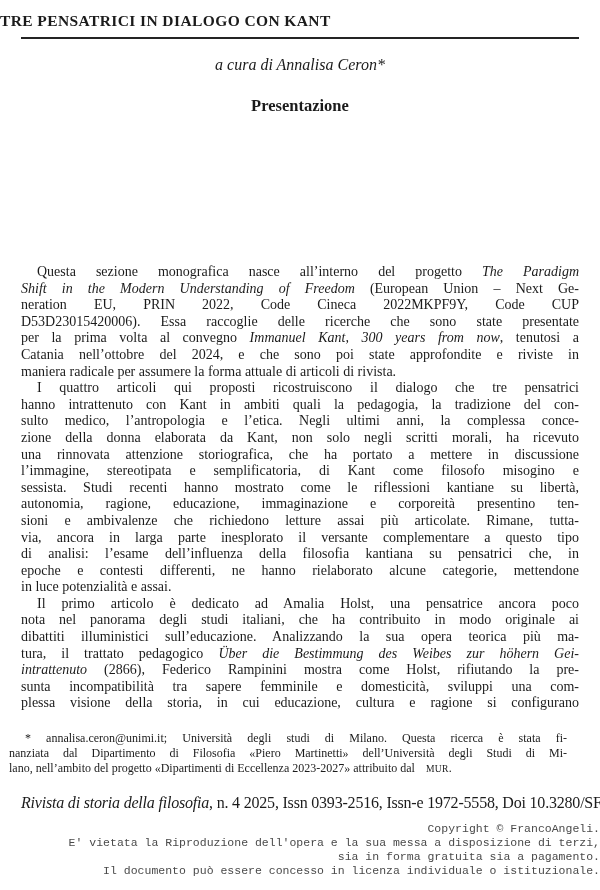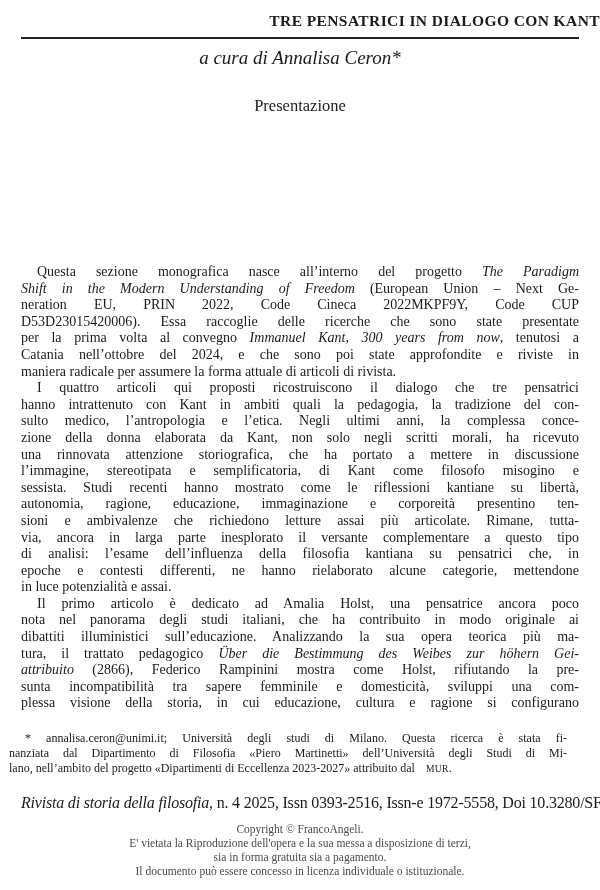--- a/index.html
+++ b/index.html
@@ -13,44 +13,45 @@
     height: 890px;
     background: #ffffff;
     overflow: hidden;
     font-family: "Liberation Serif", "DejaVu Serif", serif;
     color: #1b1b1b;
   }
   
   #article-title {
     position: absolute;
     top: 12px; left: 0; right: 0;
-    text-align: right;
+    text-align: left;
     font-weight: bold;
     font-size: 15.5px;
     letter-spacing: 0.4px;
     font-family: Liberation Serif, serif;
   }
   #title-rule {
     position: absolute;
     top: 37px; left: 21px;
     width: 558px; height: 2px;
     background: #242424;
   }
   #curator-line {
     position: absolute;
-    top: 47px; left: 0; right: 0;
+    top: 56px; left: 0; right: 0;
     text-align: center;
     font-style: italic;
-    font-size: 19px;
+    font-size: 16px;
   }
   #section-heading {
     position: absolute;
     top: 96px; left: 0; right: 0;
     text-align: center;
     font-size: 16.5px;
+    font-weight: bold;
   }
   
   #body-text {
     position: absolute;
     top: 246px; left: 21px;
     width: 558px;
     font-size: 14px;
     line-height: 16.6px;
     margin-top: 18px;
   }
@@ -78,22 +79,22 @@
     top: 794px; left: 21px;
     width: 558px;
     font-size: 16px;
     letter-spacing: -0.2px;
     white-space: nowrap;
   }
   
   #copyright-block {
     position: absolute;
     top: 822px; left: 0; right: 0;
-    text-align: center;
-    font-family: Liberation Serif, serif;
+    text-align: right;
+    font-family: Liberation Mono, monospace;
     font-size: 11.5px;
     line-height: 14px;
     color: #4a4a4a;
   }
 </style>
 </head>
 <body>
 
 <div id="page">
   <div id="article-title">TRE PENSATRICI IN DIALOGO CON KANT</div>
@@ -124,21 +125,21 @@
         <div class="line jline"><span>via, ancora in larga parte inesplorato il versante complementare a questo tipo</span></div>
         <div class="line jline"><span>di analisi: l’esame dell’influenza della filosofia kantiana su pensatrici che, in</span></div>
         <div class="line jline"><span>epoche e contesti differenti, ne hanno rielaborato alcune categorie, mettendone</span></div>
         <div class="line lastline"><span>in luce potenzialità e assai.</span></div>
       </div>
       <div>
         <div class="line jline indent"><span>Il primo articolo è dedicato ad Amalia Holst, una pensatrice ancora poco</span></div>
         <div class="line jline"><span>nota nel panorama degli studi italiani, che ha contribuito in modo originale ai</span></div>
         <div class="line jline"><span>dibattiti illuministici sull’educazione. Analizzando la sua opera teorica più ma-</span></div>
         <div class="line jline"><span>tura, il trattato pedagogico </span><span class="it">Über die Bestimmung des Weibes zur höhern Gei-</span></div>
-        <div class="line jline"><span class="it">attribuito</span><span> (2866), Federico Rampinini mostra come Holst, rifiutando la pre-</span></div>
+        <div class="line jline"><span class="it">intrattenuto</span><span> (2866), Federico Rampinini mostra come Holst, rifiutando la pre-</span></div>
         <div class="line jline"><span>sunta incompatibilità tra sapere femminile e domesticità, sviluppi una com-</span></div>
         <div class="line jline"><span>plessa visione della storia, in cui educazione, cultura e ragione si configurano</span></div>
       </div>
     </div>
 
   <div id="footnote">
       <div>
         <div class="line jline indent"><span>* annalisa.ceron@unimi.it; Università degli studi di Milano. Questa ricerca è stata fi-</span></div>
         <div class="line jline"><span>nanziata dal Dipartimento di Filosofia «Piero Martinetti» dell’Università degli Studi di Mi-</span></div>
         <div class="line lastline"><span>lano, nell’ambito del progetto «Dipartimenti di Eccellenza 2023-2027» attribuito dal </span><span class="sc">MUR</span><span>.</span></div>

